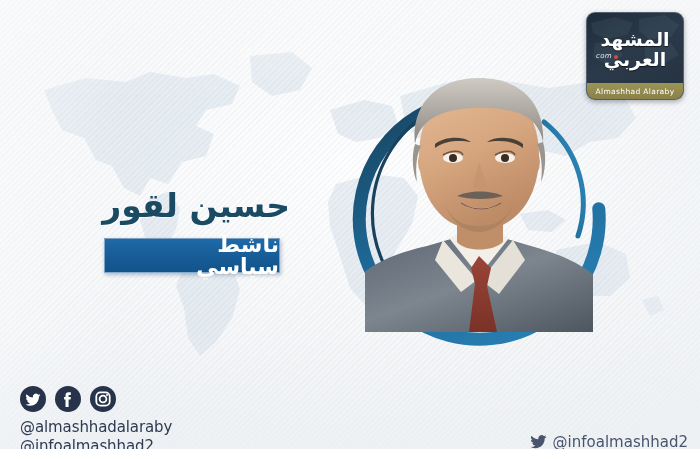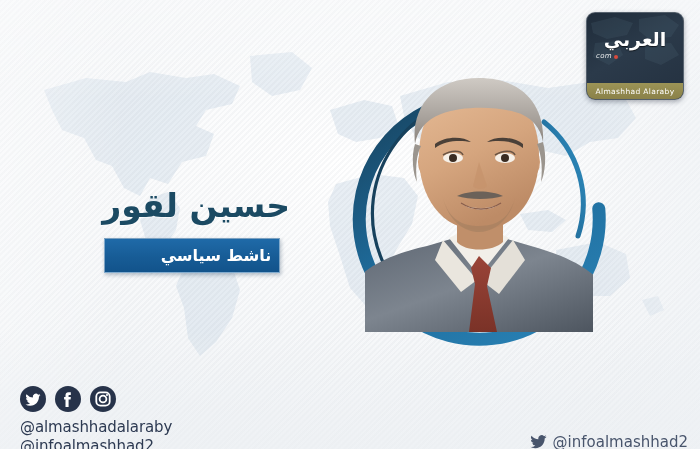--- a/index.html
+++ b/index.html
@@ -168,21 +168,21 @@
     background: linear-gradient(to bottom, #1f6aa8 0%, #175c96 55%, #12538b 100%);
     border: 1px solid rgba(255,255,255,.45);
     box-shadow: 1px 2px 4px rgba(20,50,80,.30);
     display: flex;
     align-items: center;
     justify-content: center;
     direction: rtl;
   }
   .badge-text {
     color: #ffffff;
-    font-size: 16px;
+    font-size: 22px;
     font-weight: bold;
     letter-spacing: 0px;
     line-height: 1;
     margin-left: 48px;
   }
 
   
   .social-icons {
     position: absolute;
     left: 20px;
@@ -352,20 +352,21 @@
   <div class="logo">
     <svg class="logo-globe" viewBox="0 0 96 86" preserveAspectRatio="none">
       <g fill="#58707f" opacity="0.55">
         <path d="M4 10 L28 4 L46 10 L40 22 L20 26 L6 20 Z"></path>
         <path d="M52 6 L78 2 L92 12 L84 24 L62 26 L52 18 Z"></path>
         <path d="M8 30 L30 28 L36 42 L22 52 L6 44 Z"></path>
         <path d="M58 32 L84 30 L92 42 L74 52 L58 46 Z"></path>
       </g>
     </svg>
     <div class="logo-ar">
+      <span>المشهد</span>
       <span>العربي</span>
     </div>
     <div class="logo-com">com</div>
     <div class="logo-dot"></div>
     <div class="logo-band">Almashhad Alaraby</div>
   </div>
 
   <div class="social-icons">
     <svg width="26" height="26" viewBox="0 0 26 26">
       <circle cx="13" cy="13" r="13" fill="#27334a"></circle>

